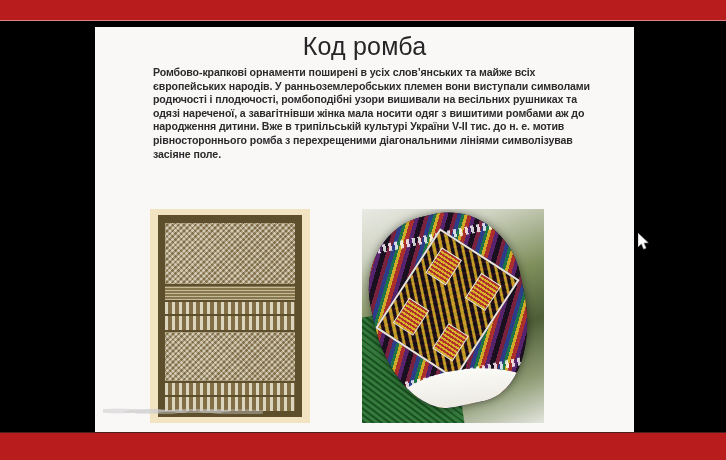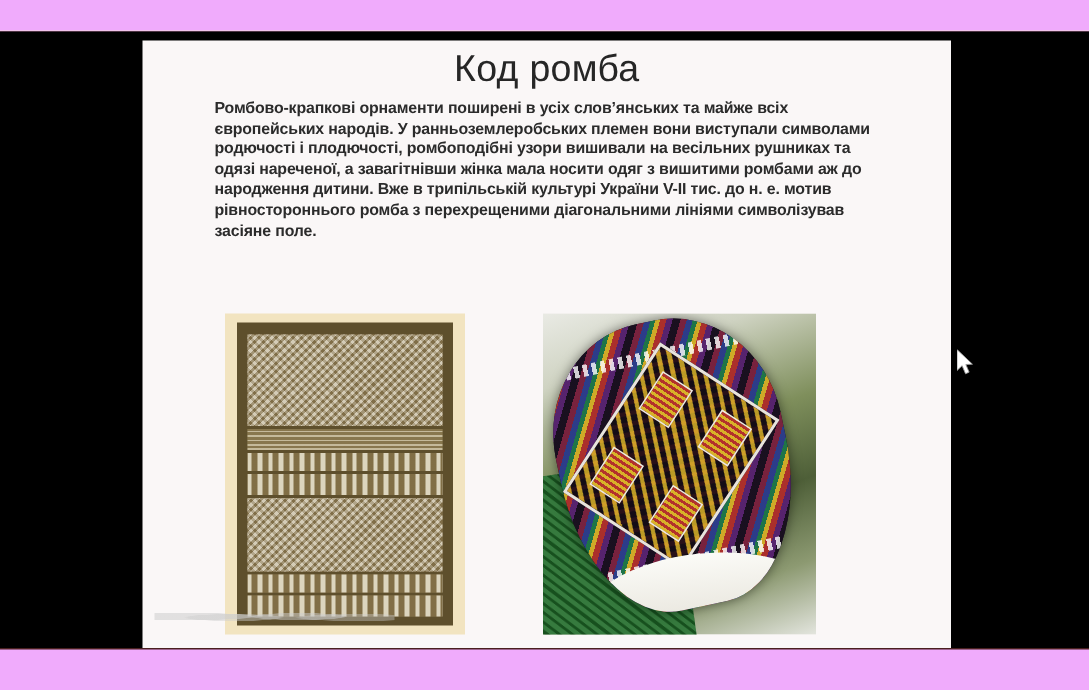--- a/index.html
+++ b/index.html
@@ -14,21 +14,21 @@
     overflow: hidden;
     font-family: "Liberation Sans", sans-serif;
   }
 
   
   #viewer {
     position: absolute;
     left: 0; top: 0;
     width: 726px;
     height: 460px;
-    background: #f0abfc;
+    background: #b91c1c;
   }
   
   .rule {
     position: absolute;
     left: 0;
     width: 726px;
     height: 1px;
     background: #4a1f20;
   }
   .rule.top    { top: 20px; }
@@ -66,21 +66,21 @@
     text-align: center;
     font-size: 25px;
     line-height: 30px;
     font-weight: 400;
     color: #262626;
     letter-spacing: .2px;
   }
 
   #body-copy {
     position: absolute;
-    left: 48px;
+    left: 58px;
     top: 39px;
     width: 452px;
     color: #2b2b2b;
     font-size: 10.6px;
     line-height: 13.6px;
     font-weight: 700;
     letter-spacing: -0.1px;
   }
   #body-copy p { margin: 0; }
   #body-copy p + p { margin-top: 7px; }

